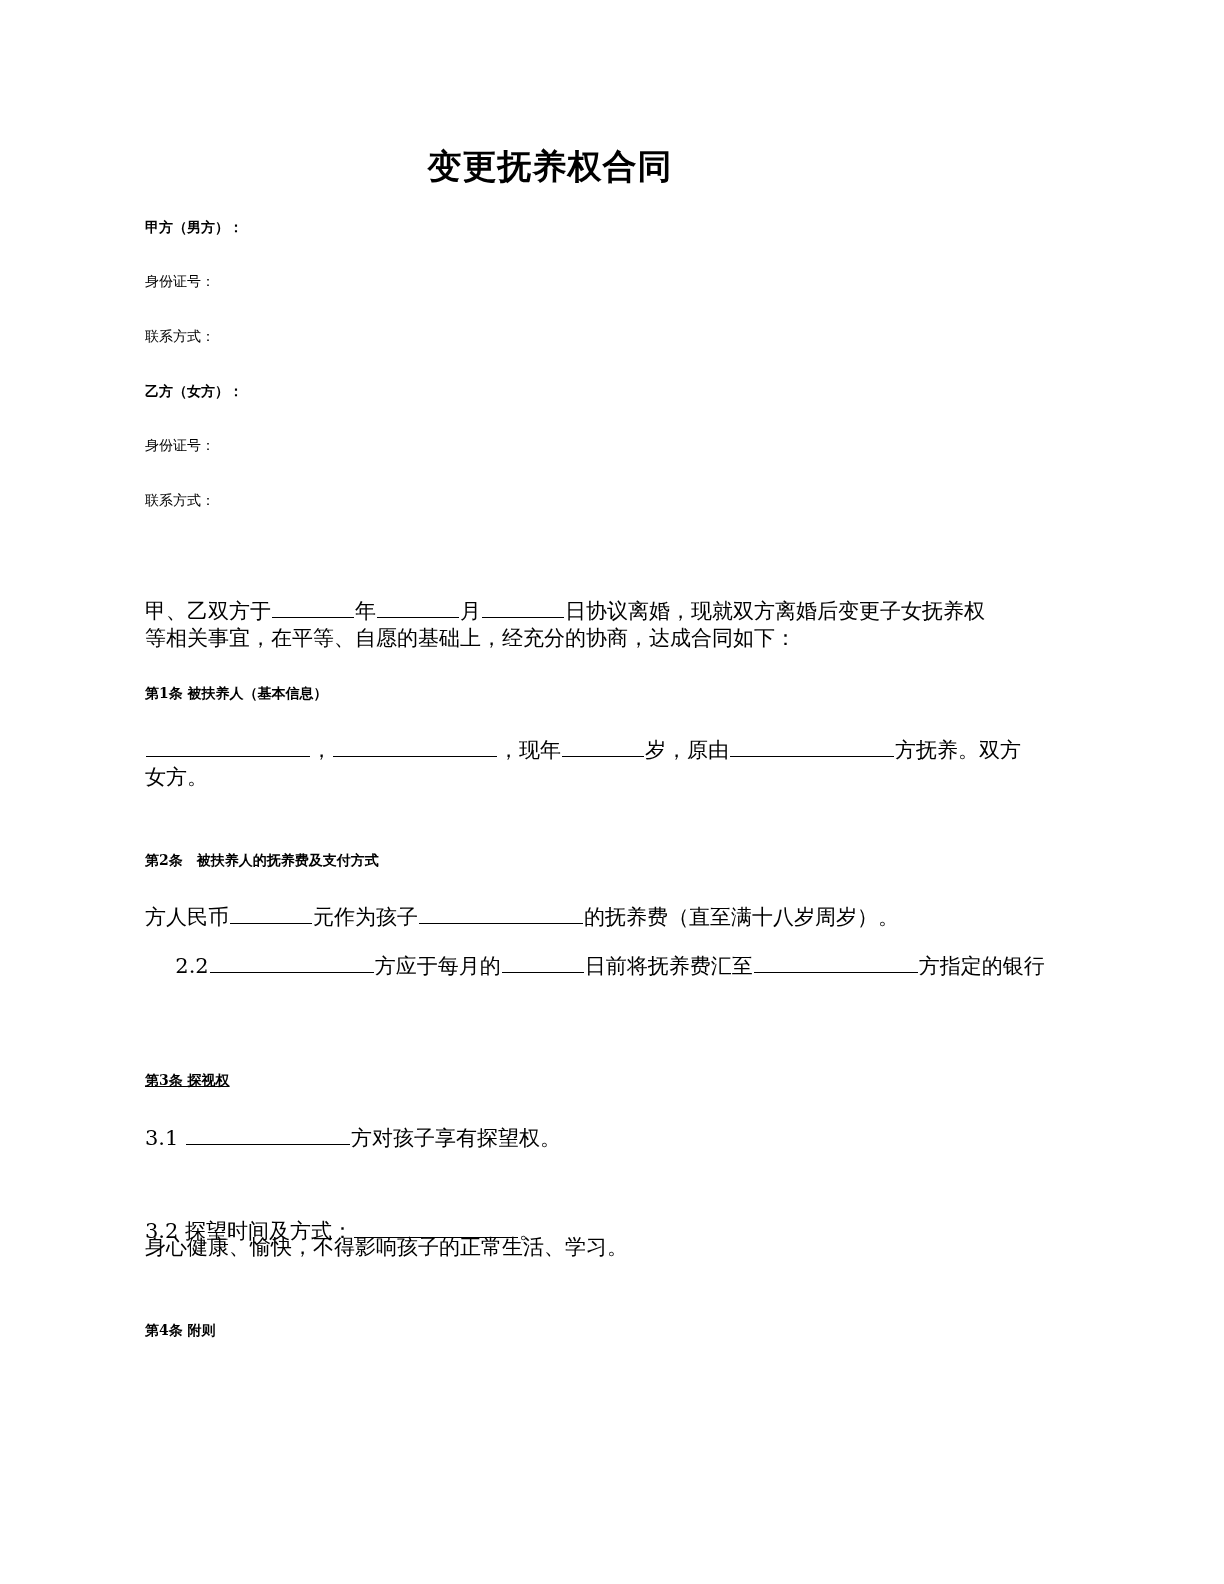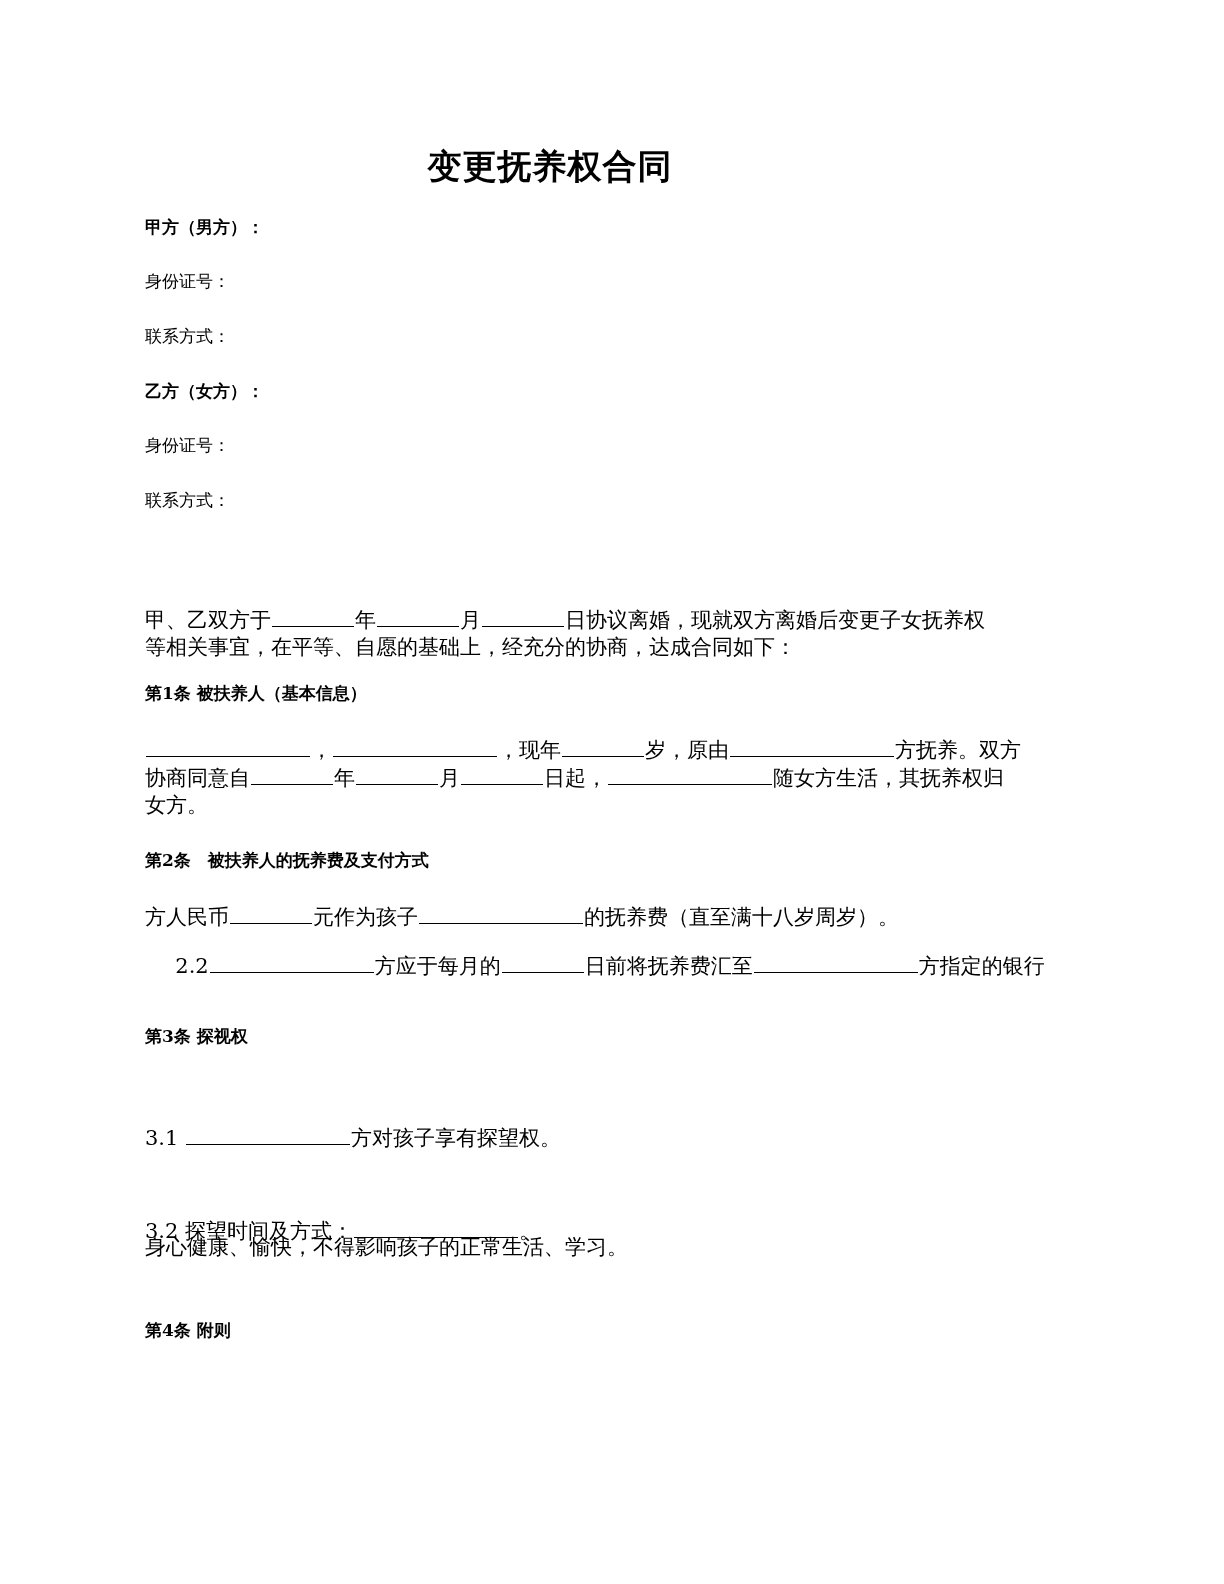--- a/index.html
+++ b/index.html
@@ -1,21 +1,21 @@
 <!DOCTYPE html>
 <html><head>
 <meta charset="utf-8">
 <style>
   html, body { margin: 0; padding: 0; background: #ffffff; }
   body { width: 1224px; height: 1584px; position: relative; overflow: hidden;
          font-family: "DejaVu Serif", "Liberation Serif", serif; color: #000; }
   .page { position: absolute; left: 0; top: 0; width: 1224px; height: 1584px; }
   .title { position: absolute; left: 0; width: 1100px; top: 140px; text-align: center;
            font-size: 34px; font-weight: bold; letter-spacing: 1px; line-height: 52px; }
-  .line { position: absolute; left: 145px; font-size: 17px; line-height: 27px; white-space: nowrap; }
+  .line { position: absolute; left: 145px; font-size: 14px; line-height: 27px; white-space: nowrap; }
   .bold { font-weight: bold; }
   .para { position: absolute; left: 145px; width: 930px; font-size: 21px; line-height: 27px; }
   .blank { display: inline-block; border-bottom: 1.5px solid #000; height: 20px; vertical-align: baseline; margin: 0 1px; }
   .b-s { width: 82px; }
   .b-l { width: 164px; }
   .b-m { width: 108px; }
 </style>
 </head>
 <body>
 
@@ -24,41 +24,40 @@
   <div class="title">变更抚养权合同</div>
 
   <div class="line bold" style="top:214px;">甲方（男方）：</div>
   <div class="line" style="top:268px;">身份证号：</div>
   <div class="line" style="top:323px;">联系方式：</div>
 
   <div class="line bold" style="top:378px;">乙方（女方）：</div>
   <div class="line" style="top:432px;">身份证号：</div>
   <div class="line" style="top:487px;">联系方式：</div>
 
-  <div class="para" style="top:597px;margin-top:9px;">
+  <div class="para" style="top:597px;">
     <div><span>甲、乙双方于</span><span class="blank b-s"></span><span>年</span><span class="blank b-s"></span><span>月</span><span class="blank b-s"></span><span>日协议离婚，现就双方离婚后变更子女抚养权</span></div>
     <div><span>等相关事宜，在平等、自愿的基础上，经充分的协商，达成合同如下：</span></div>
   </div>
 
   <div class="line bold" style="top:680px;">第1条 被扶养人（基本信息）</div>
   <div class="para" style="top:736px;">
     <div><span class="blank b-l"></span><span>，</span><span class="blank b-l"></span><span>，现年</span><span class="blank b-s"></span><span>岁，原由</span><span class="blank b-l"></span><span>方抚养。双方</span></div>
-    <div><span>协商同意自</span><span class="blank b-s"></span><span>年</span><span class="blank b-s"></span><span>月</span><span class="blank b-s"></span><span>日起，</span><span class="blank b-l"></span><span>随女方生活，其抚养权归</span></div>
     <div><span>女方。</span></div>
   </div>
 
   <div class="line bold" style="top:847px;">第2条　被扶养人的抚养费及支付方式</div>
   <div class="para" style="top:903px;">
     <div><span>方人民币</span><span class="blank b-s"></span><span>元作为孩子</span><span class="blank b-l"></span><span>的抚养费（直至满十八岁周岁）。</span></div>
   </div>
   <div class="para" style="top:952px;text-align:center;">
     <div><span>2.2</span><span class="blank b-l"></span><span>方应于每月的</span><span class="blank b-s"></span><span>日前将抚养费汇至</span><span class="blank b-l"></span><span>方指定的银行</span></div>
   </div>
 
-  <div class="line bold" style="top:1023px;">第3条 探视权</div>
+  <div class="line bold" style="top:1067px;text-decoration:underline;">第3条 探视权</div>
   <div class="para" style="top:1124px;">
     <div><span>3.1 </span><span class="blank b-l"></span><span>方对孩子享有探望权。</span></div>
   </div>
   <div class="para" style="top:1179px;margin-top:38px;">
     <div><span>3.2 探望时间及方式：</span><span class="blank b-l"></span><span>。</span></div>
   </div>
   <div class="para" style="top:1234px;">
     <div><span>身心健康、愉快，不得影响孩子的正常生活、学习。</span></div>
   </div>
 

